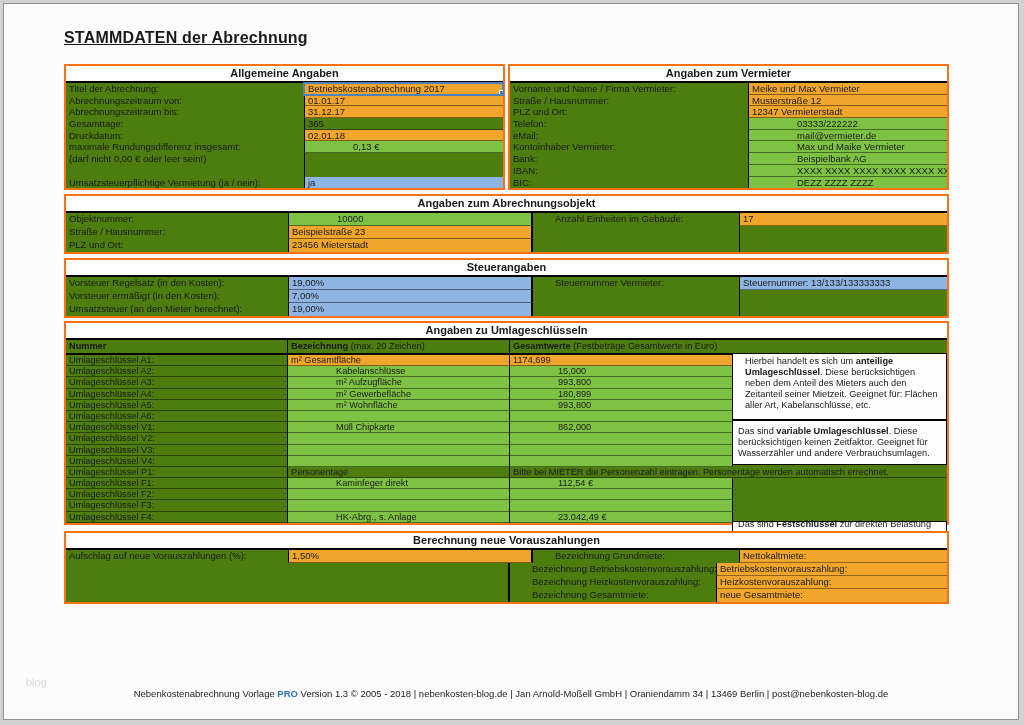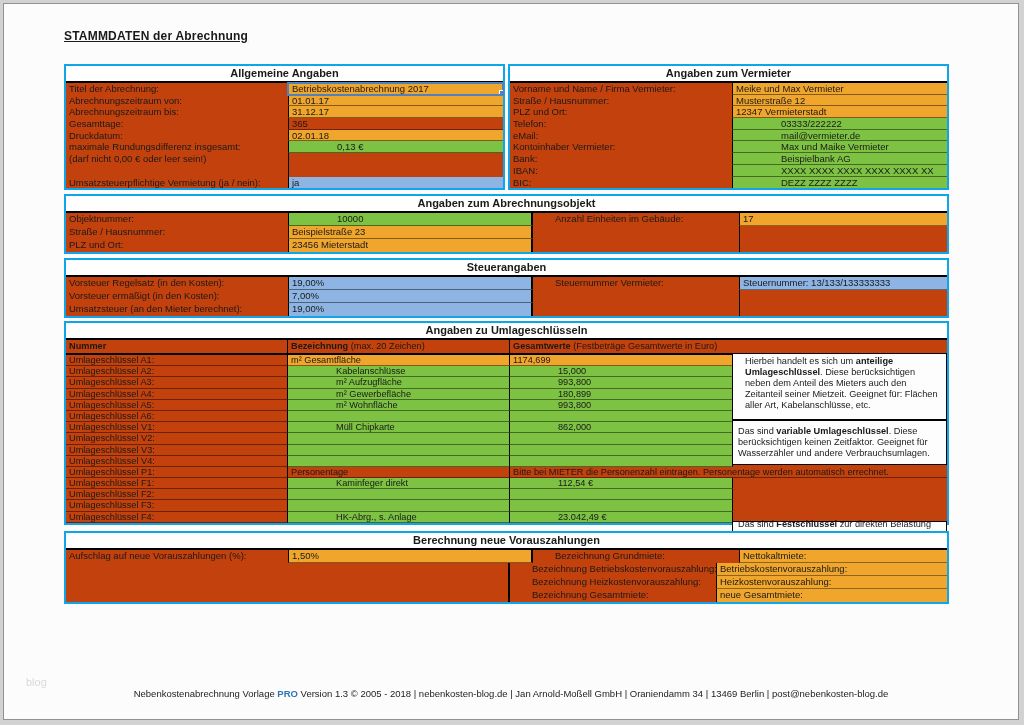--- a/index.html
+++ b/index.html
@@ -8,41 +8,41 @@
     background:#d2d2d2;
     font-family:"Liberation Sans","DejaVu Sans",sans-serif;
     color:#1a1a1a;
   }
   .page{
     position:absolute;left:3px;top:3px;width:1016px;height:717px;
     background:#fcfcfc;border:1px solid #919191;box-sizing:border-box;
   }
   .doc-title{
     position:absolute;left:60px;top:25px;
-    font-size:12px;font-weight:bold;text-decoration:underline;letter-spacing:.2px;
+    font-size:16px;font-weight:bold;text-decoration:underline;letter-spacing:.2px;
   }
   .tbl{
-    position:absolute;border:2px solid #0ea5e9;background:#c2410c;box-sizing:border-box;
+    position:absolute;border:2px solid #f97316;background:#4d7c0f;box-sizing:border-box;
   }
   .tbl-hdr{
     height:15px;line-height:15px;text-align:center;font-weight:bold;font-size:11px;
     border-bottom:2px solid #000;background:#fff;white-space:nowrap;overflow:hidden;
   }
   .tbody{position:relative;}
   .row{display:flex;}
   .cell{
     box-sizing:border-box;padding:0 3px;font-size:9.5px;
     white-space:nowrap;overflow:hidden;
   }
   .bg-orange{background:var(--orange);}
   .bg-green{background:var(--green);padding-left:48px;}
   .bg-blue{background:var(--blue);}
 
   
-  .sec1 .row{height:11.7px;line-height:11.4px;}
+  .sec1 .row{height:11.7px;line-height:11.4px;gap:16px;}
   .sec1 .lbl{width:222px;}
   .sec1 .val{flex:1;border-left:1px solid #000;border-bottom:1px solid rgba(0,0,0,.45);}
   .sec1 .row:last-child .val{border-bottom:none;}
   .noline{border-bottom:none !important;}
 
   
   .sec23 .row{height:13px;line-height:12.6px;}
   .c-lbl{width:222px;}
   .c-val{width:245px;border-left:1px solid #000;border-right:2px solid #000;border-bottom:1px solid rgba(0,0,0,.45);}
   .c-lbl2{width:206px;padding-left:22px;}

